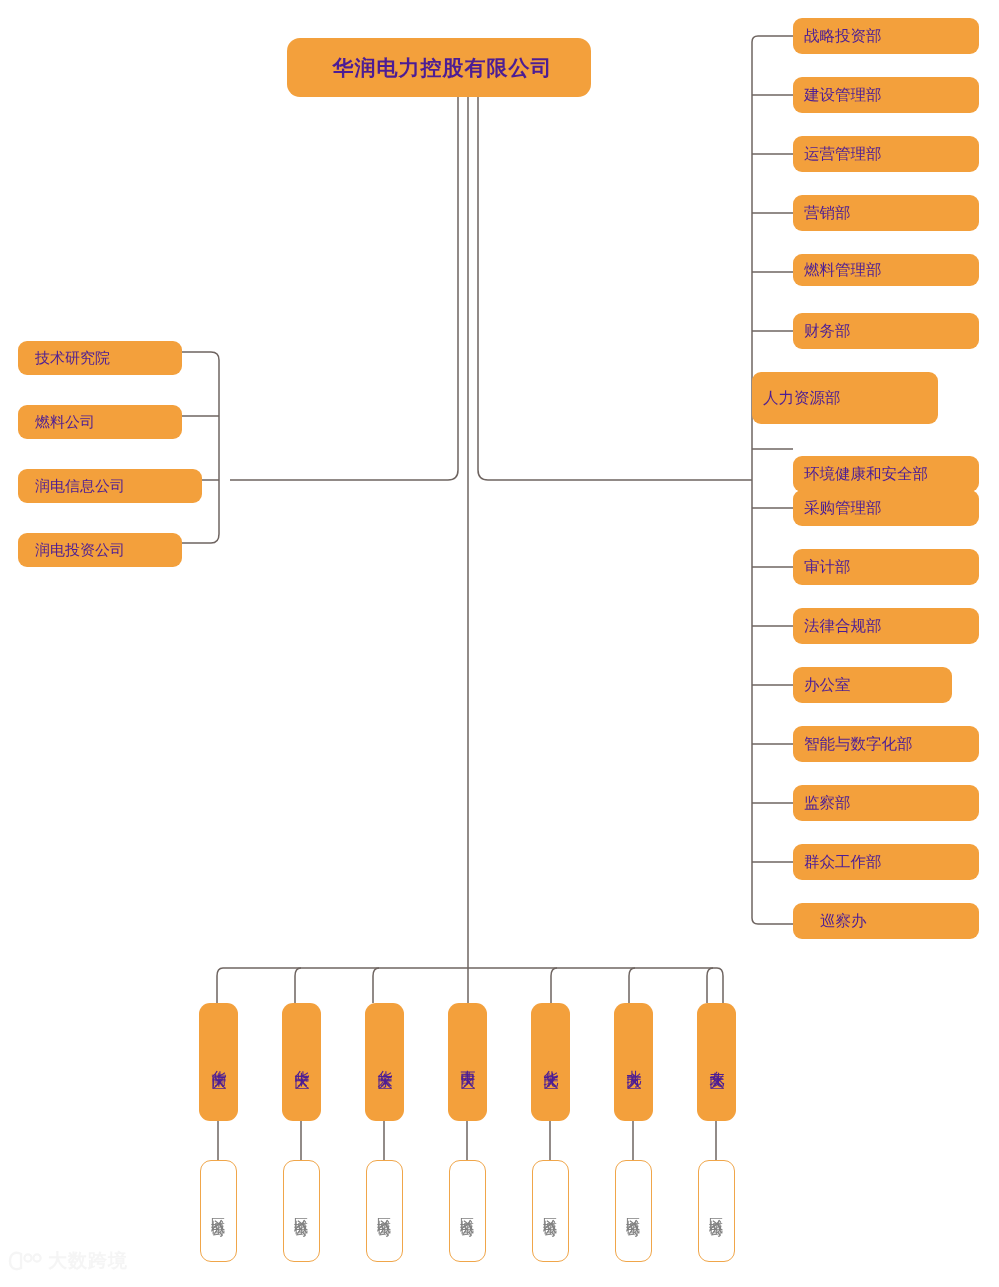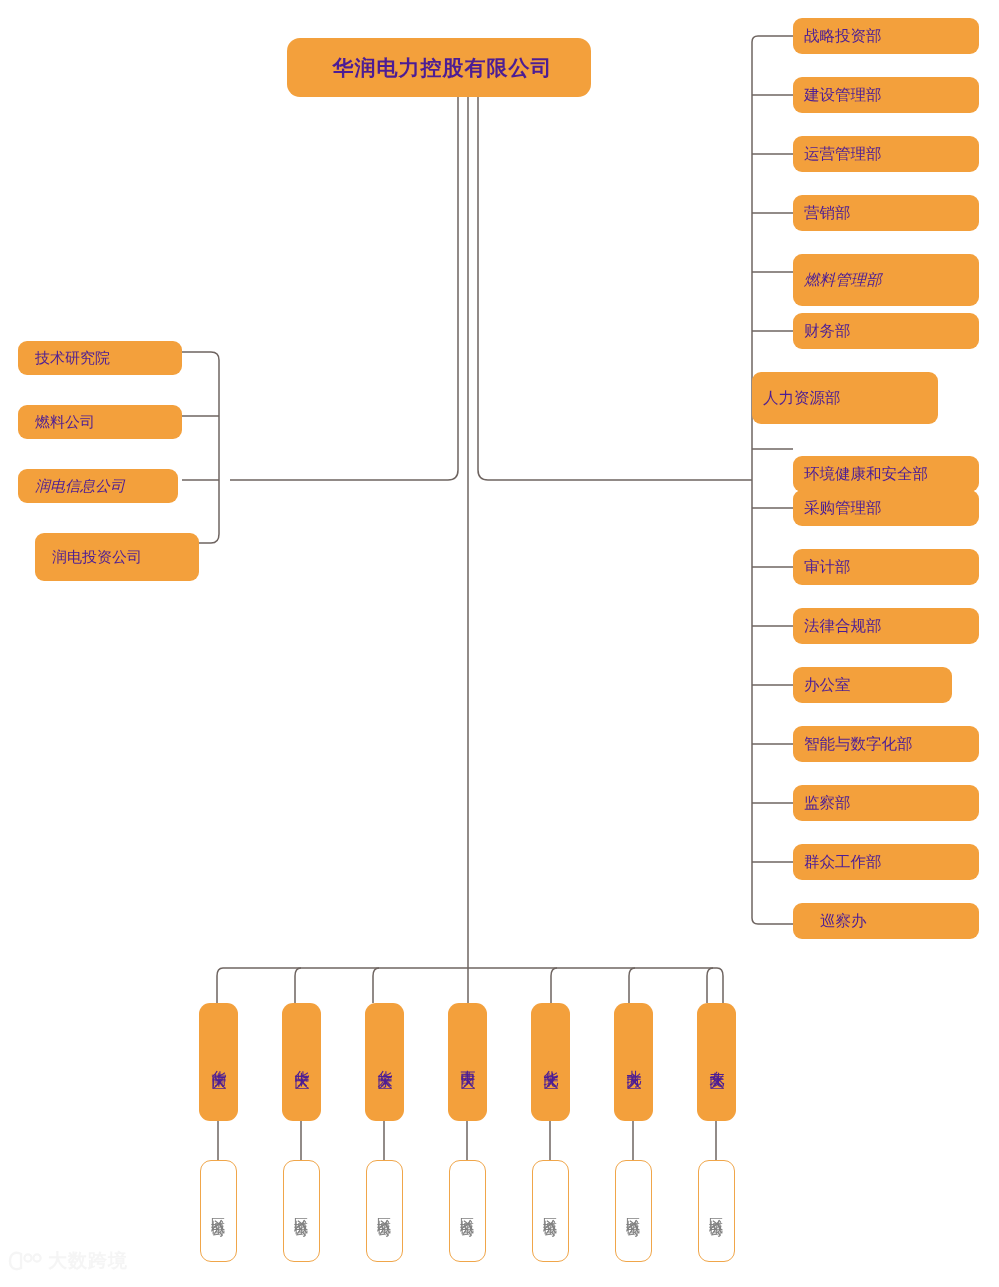--- a/index.html
+++ b/index.html
@@ -160,21 +160,21 @@
   </div>
   <div class="node node-dept" style="left:793px; top:77px; width:186px; height:36px;">
     <span>建设管理部</span>
   </div>
   <div class="node node-dept" style="left:793px; top:136px; width:186px; height:36px;">
     <span>运营管理部</span>
   </div>
   <div class="node node-dept" style="left:793px; top:195px; width:186px; height:36px;">
     <span>营销部</span>
   </div>
-  <div class="node node-dept" style="left:793px; top:254px; width:186px; height:52px;font-style:italic;">
+  <div class="node node-dept" style="left:793px; top:254px; width:186px; height:32px;">
     <span>燃料管理部</span>
   </div>
   <div class="node node-dept" style="left:793px; top:313px; width:186px; height:36px;">
     <span>财务部</span>
   </div>
   <div class="node node-dept" style="left:752px; top:372px; width:186px; height:52px;">
     <span>人力资源部</span>
   </div>
   <div class="node node-dept" style="left:793px; top:431px; width:186px; height:36px;margin-top:25px;">
     <span>环境健康和安全部</span>
@@ -203,24 +203,24 @@
   <div class="node node-dept" style="left:793px; top:903px; width:186px; height:36px;padding-left:27px;">
     <span>巡察办</span>
   </div>
 
   <div class="node node-aff" style="left:18px; top:335px; width:164px; height:34px;">
     <span>技术研究院</span>
   </div>
   <div class="node node-aff" style="left:18px; top:399px; width:164px; height:34px;">
     <span>燃料公司</span>
   </div>
-  <div class="node node-aff" style="left:18px; top:463px; width:160px; height:34px;font-style:italic;">
+  <div class="node node-aff" style="left:18px; top:463px; width:184px; height:34px;">
     <span>润电信息公司</span>
   </div>
-  <div class="node node-aff" style="left:35px; top:527px; width:164px; height:48px;">
+  <div class="node node-aff" style="left:18px; top:527px; width:164px; height:34px;">
     <span>润电投资公司</span>
   </div>
 
   <div class="node node-region" style="left:199px; top:1003px; width:39px; height:118px;">
     <span>华南大区</span>
   </div>
   <div class="node node-region" style="left:282px; top:1003px; width:39px; height:118px;">
     <span>华中大区</span>
   </div>
   <div class="node node-region" style="left:365px; top:1003px; width:39px; height:118px;">

